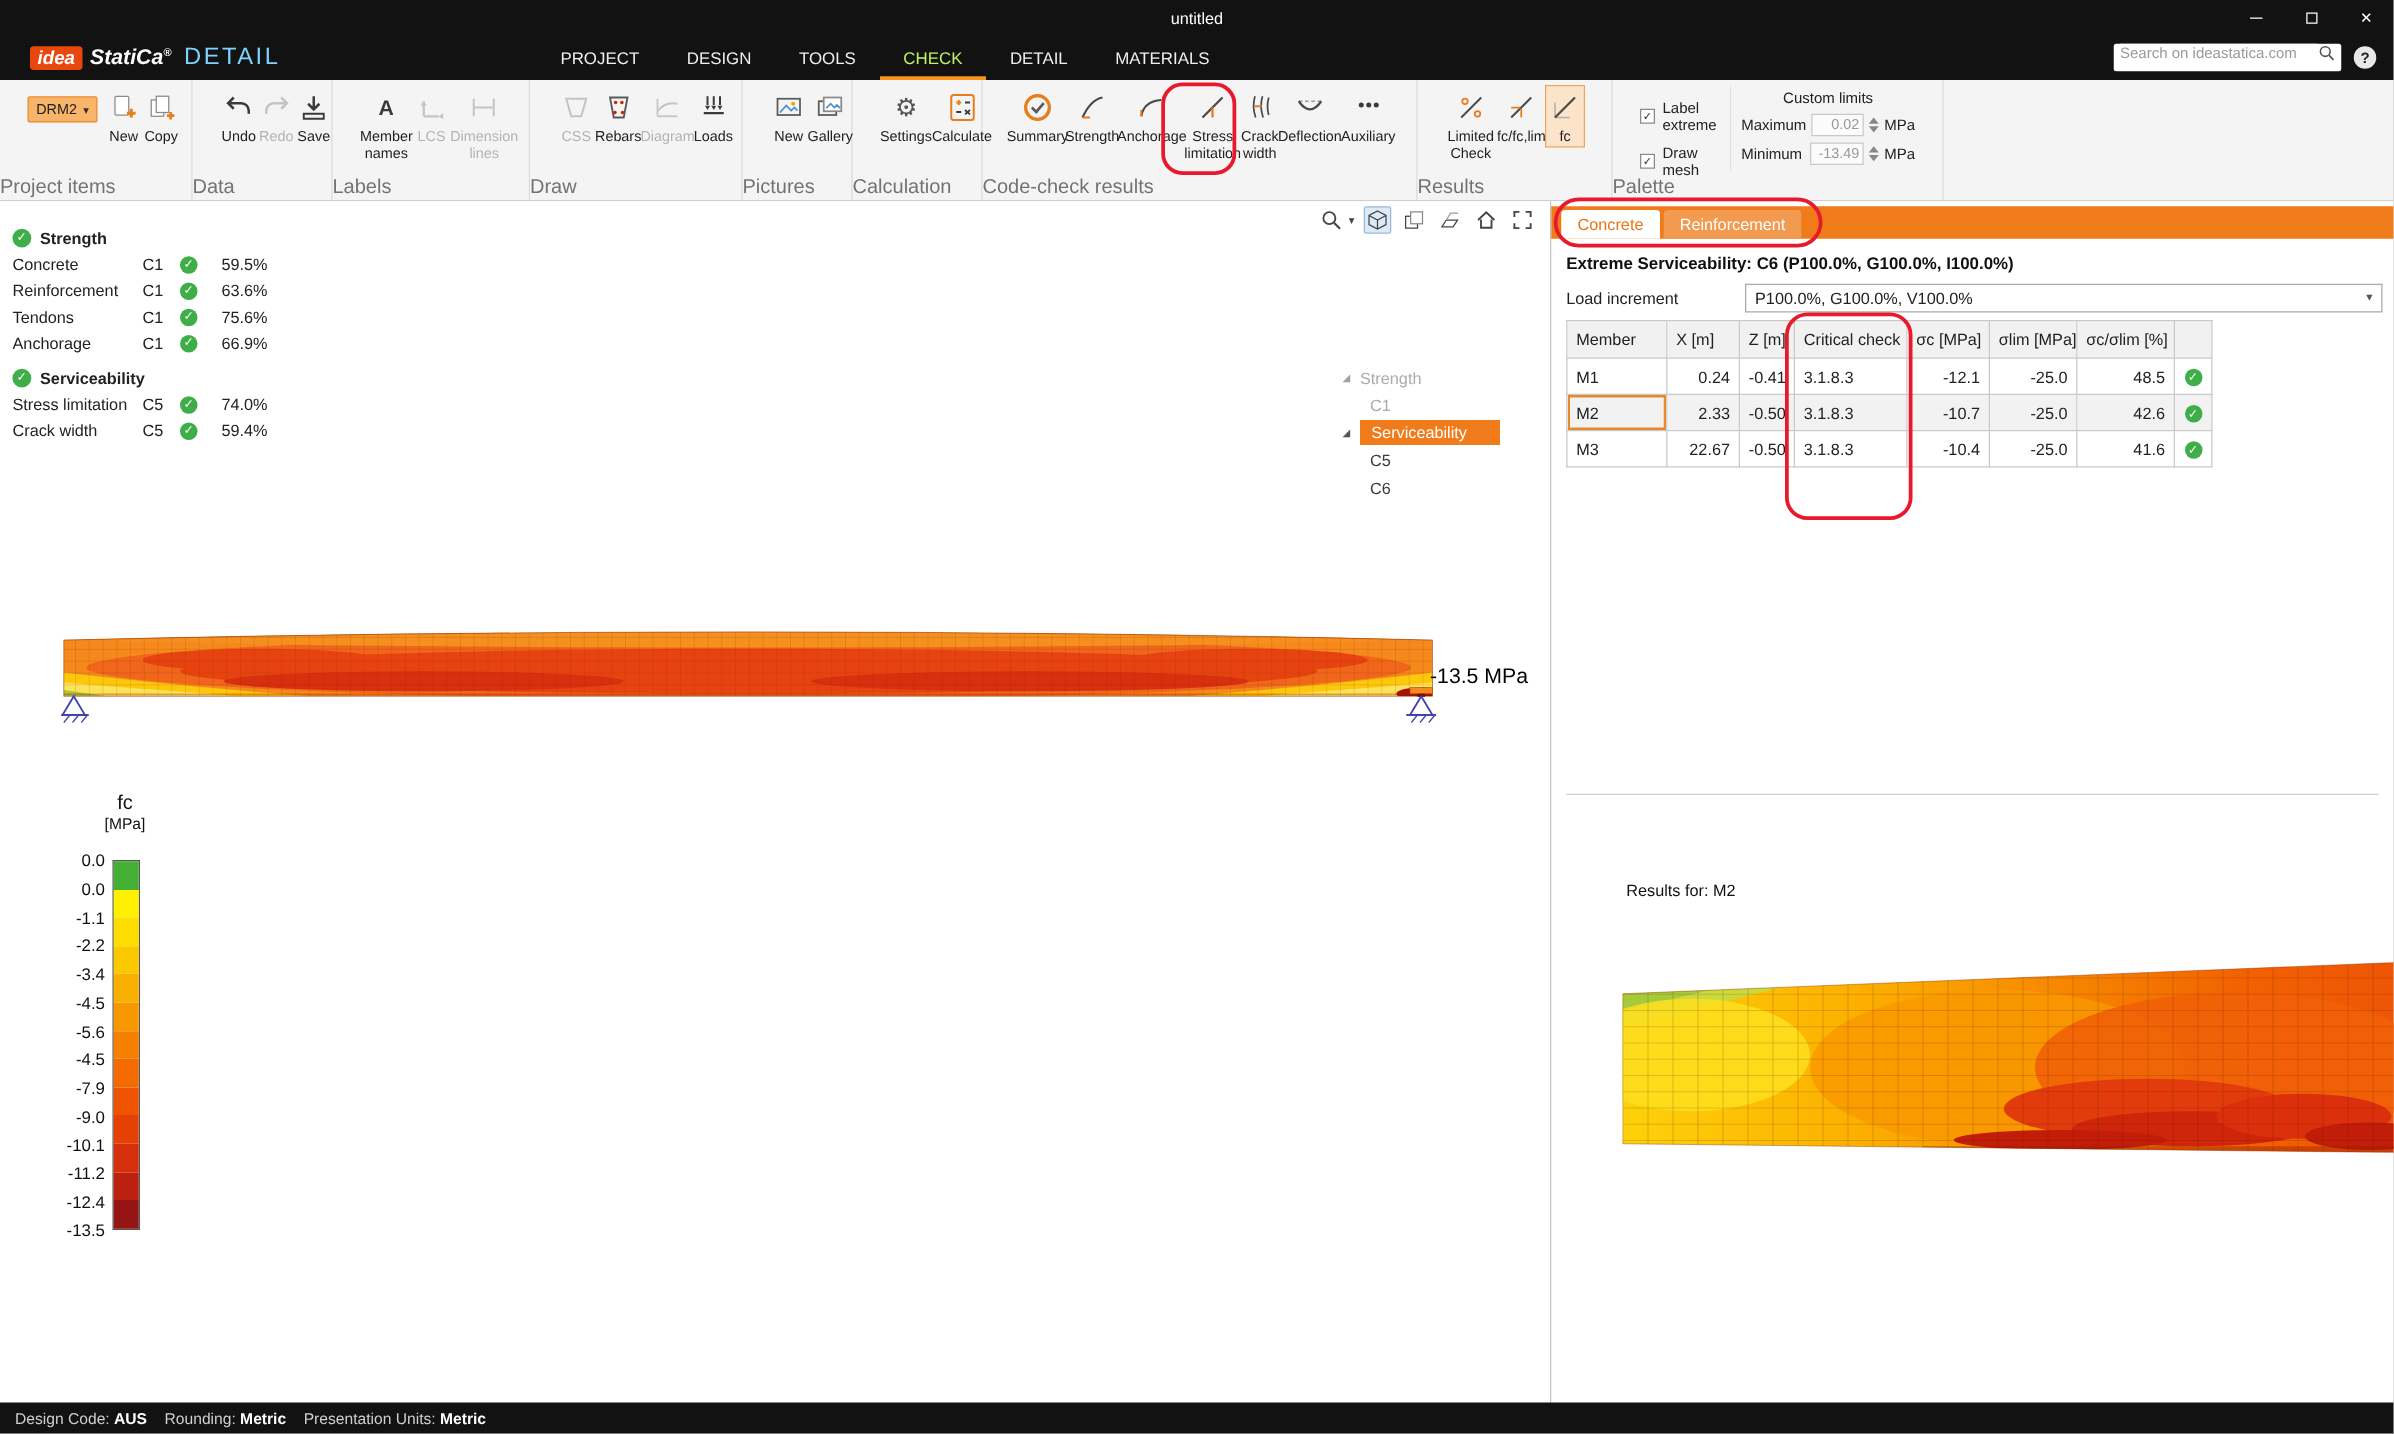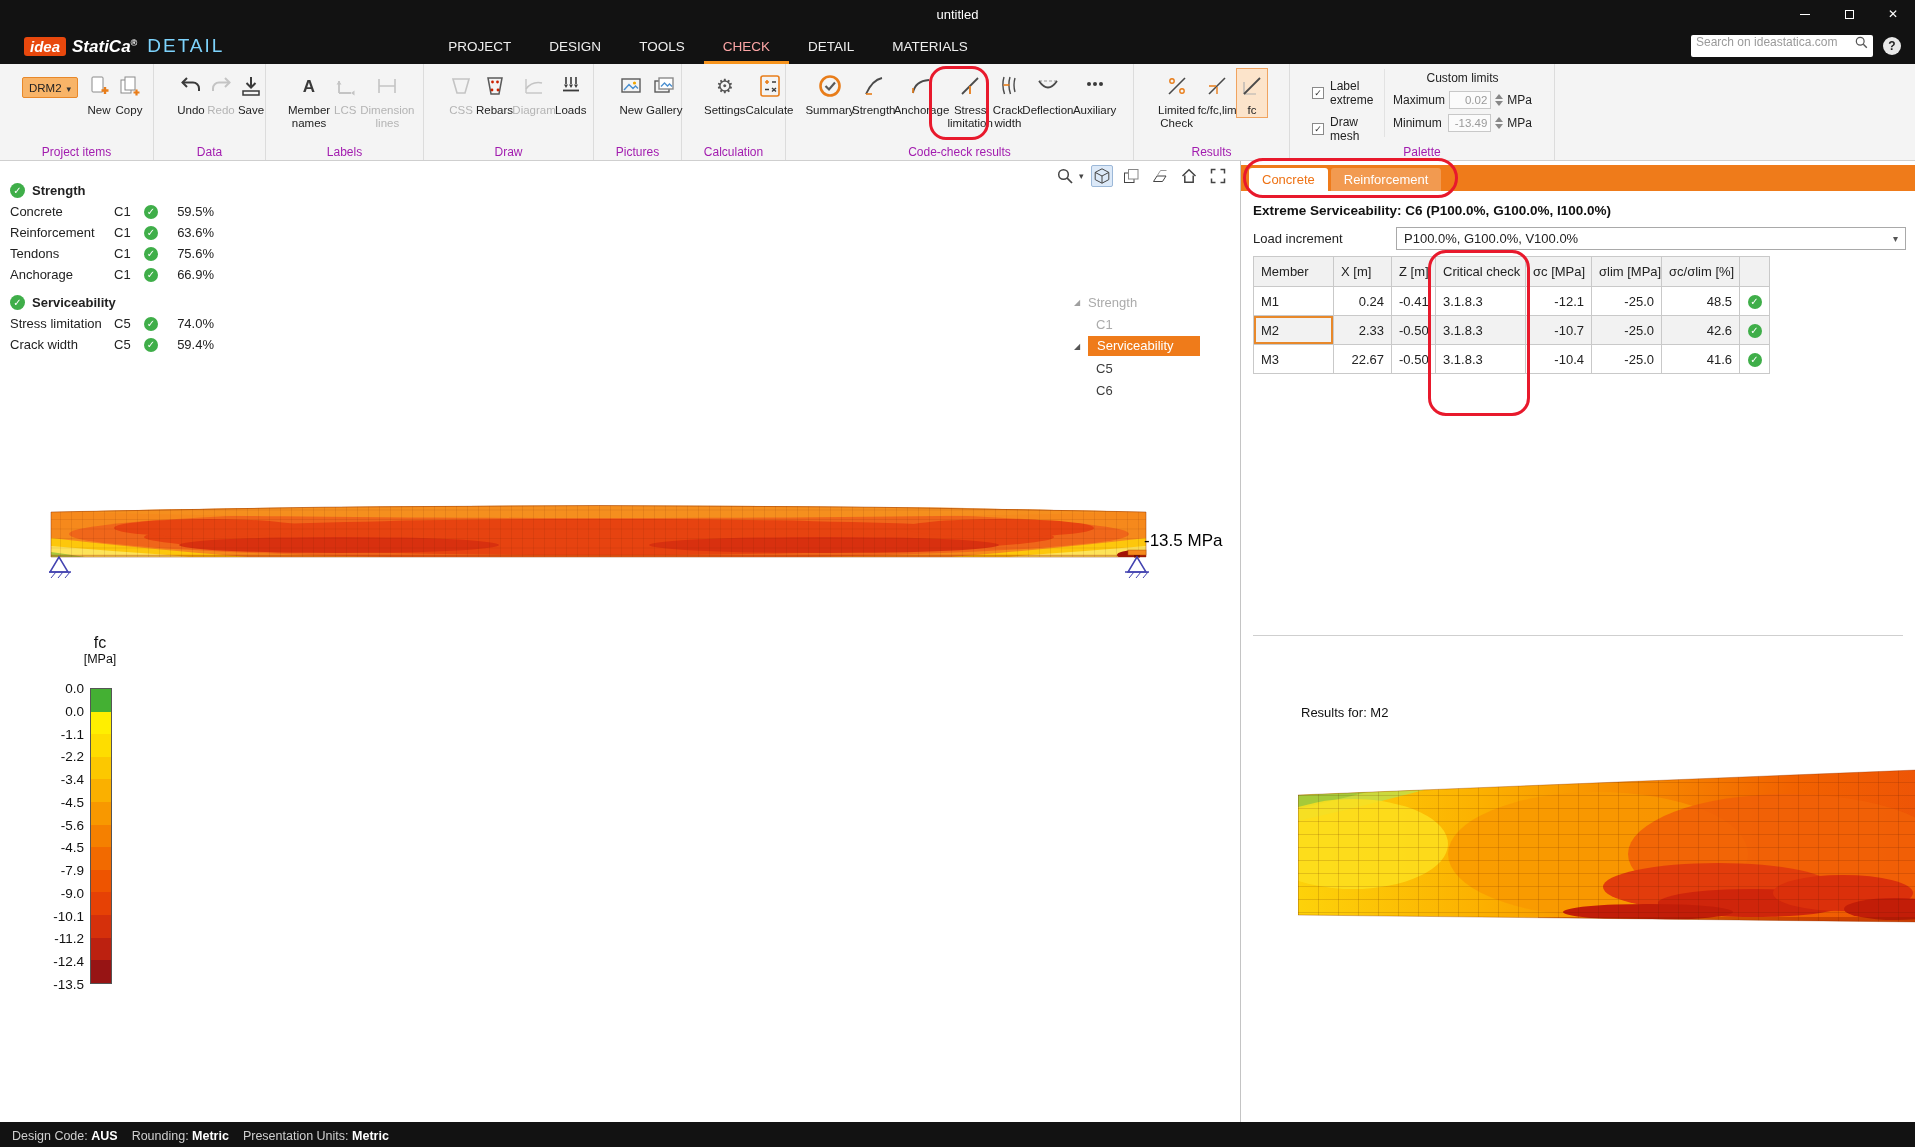--- a/index.html
+++ b/index.html
@@ -17,30 +17,30 @@
 
   
   .menubar{position:absolute;left:0;top:28px;width:100%;height:36px;background:#121212;display:flex;align-items:center}
   .logo{display:flex;align-items:baseline;gap:6px;padding-left:24px}
   .logobox{background:#e8480d;color:#fff;font-style:italic;font-weight:bold;font-size:15px;padding:1px 6px;border-radius:3px}
   .logoname{color:#fff;font-size:17px;font-weight:bold;font-style:italic}
   .logoreg{color:#fff;font-size:9px;position:relative;top:-6px}
   .logoprod{color:#7dd3fc;font-size:19px;letter-spacing:2px;margin-left:4px}
   .menus{display:flex;margin-left:205px;height:36px}
   .menu-item{padding:0 19px;color:#eee;font-size:13.5px;display:flex;align-items:center;cursor:pointer}
-  .menu-item.active{color:#fca5a5;box-shadow:inset 0 -3px 0 #f7941d}
+  .menu-item.active{color:#bef264;box-shadow:inset 0 -3px 0 #f7941d}
   .search{margin-left:auto;display:flex;align-items:flex-start;background:#fff;border-radius:2px;height:22px;width:182px;padding:0 5px}
   .search input{border:0;outline:0;flex:1;font-size:12px;color:#333;font-family:inherit;min-width:0}
   .search input::placeholder{color:#9a9a9a}
   .help{width:18px;height:18px;border-radius:50%;background:#e8e8e8;color:#222;font-weight:bold;font-size:12px;display:flex;align-items:center;justify-content:center;margin:0 14px 0 10px;cursor:pointer}
 
   
   .ribbon{position:absolute;left:0;top:64px;width:100%;height:97px;background:#f4f4f4;border-bottom:1px solid #cfcfcf;display:flex}
   .rgroup{position:relative;height:100%;border-right:1px solid #dcdcdc;padding:5px 22px 16px;flex:0 0 auto}
-  .rg-label{position:absolute;left:0;bottom:1px;width:100%;text-align:center;font-size:12px;color:#a21caf}
+  .rg-label{position:absolute;left:0;bottom:1px;width:100%;font-size:16px;color:#737373}
   .rg-content{display:flex;align-items:flex-start}
   .rbtn{display:flex;flex-direction:column;align-items:center;cursor:pointer;padding-top:2px}
   .rbtn .ic{width:30px;height:30px;display:flex;align-items:center;justify-content:center}
   .rbtn .lb{font-size:11.5px;line-height:1.12;text-align:center;color:#222;margin-top:3px}
   .rbtn.dis{cursor:default}
   .rbtn.dis .lb{color:#b4b4b4}
   .rbtn.sel{background:#fce4cb;outline:1px solid #f0a35f}
   .drm2{margin-top:8px;margin-right:6px;height:21px;min-width:56px;background:#f8b468;border:1px solid #e8882a;border-radius:2px;display:flex;align-items:center;justify-content:center;gap:5px;font-size:11.5px;color:#222;cursor:pointer;padding:0 6px}
   .caret::after{content:"▾";font-size:9px;color:#333}
   .pal-checks{display:flex;flex-direction:column;gap:8px;padding-top:10px;width:104px}

